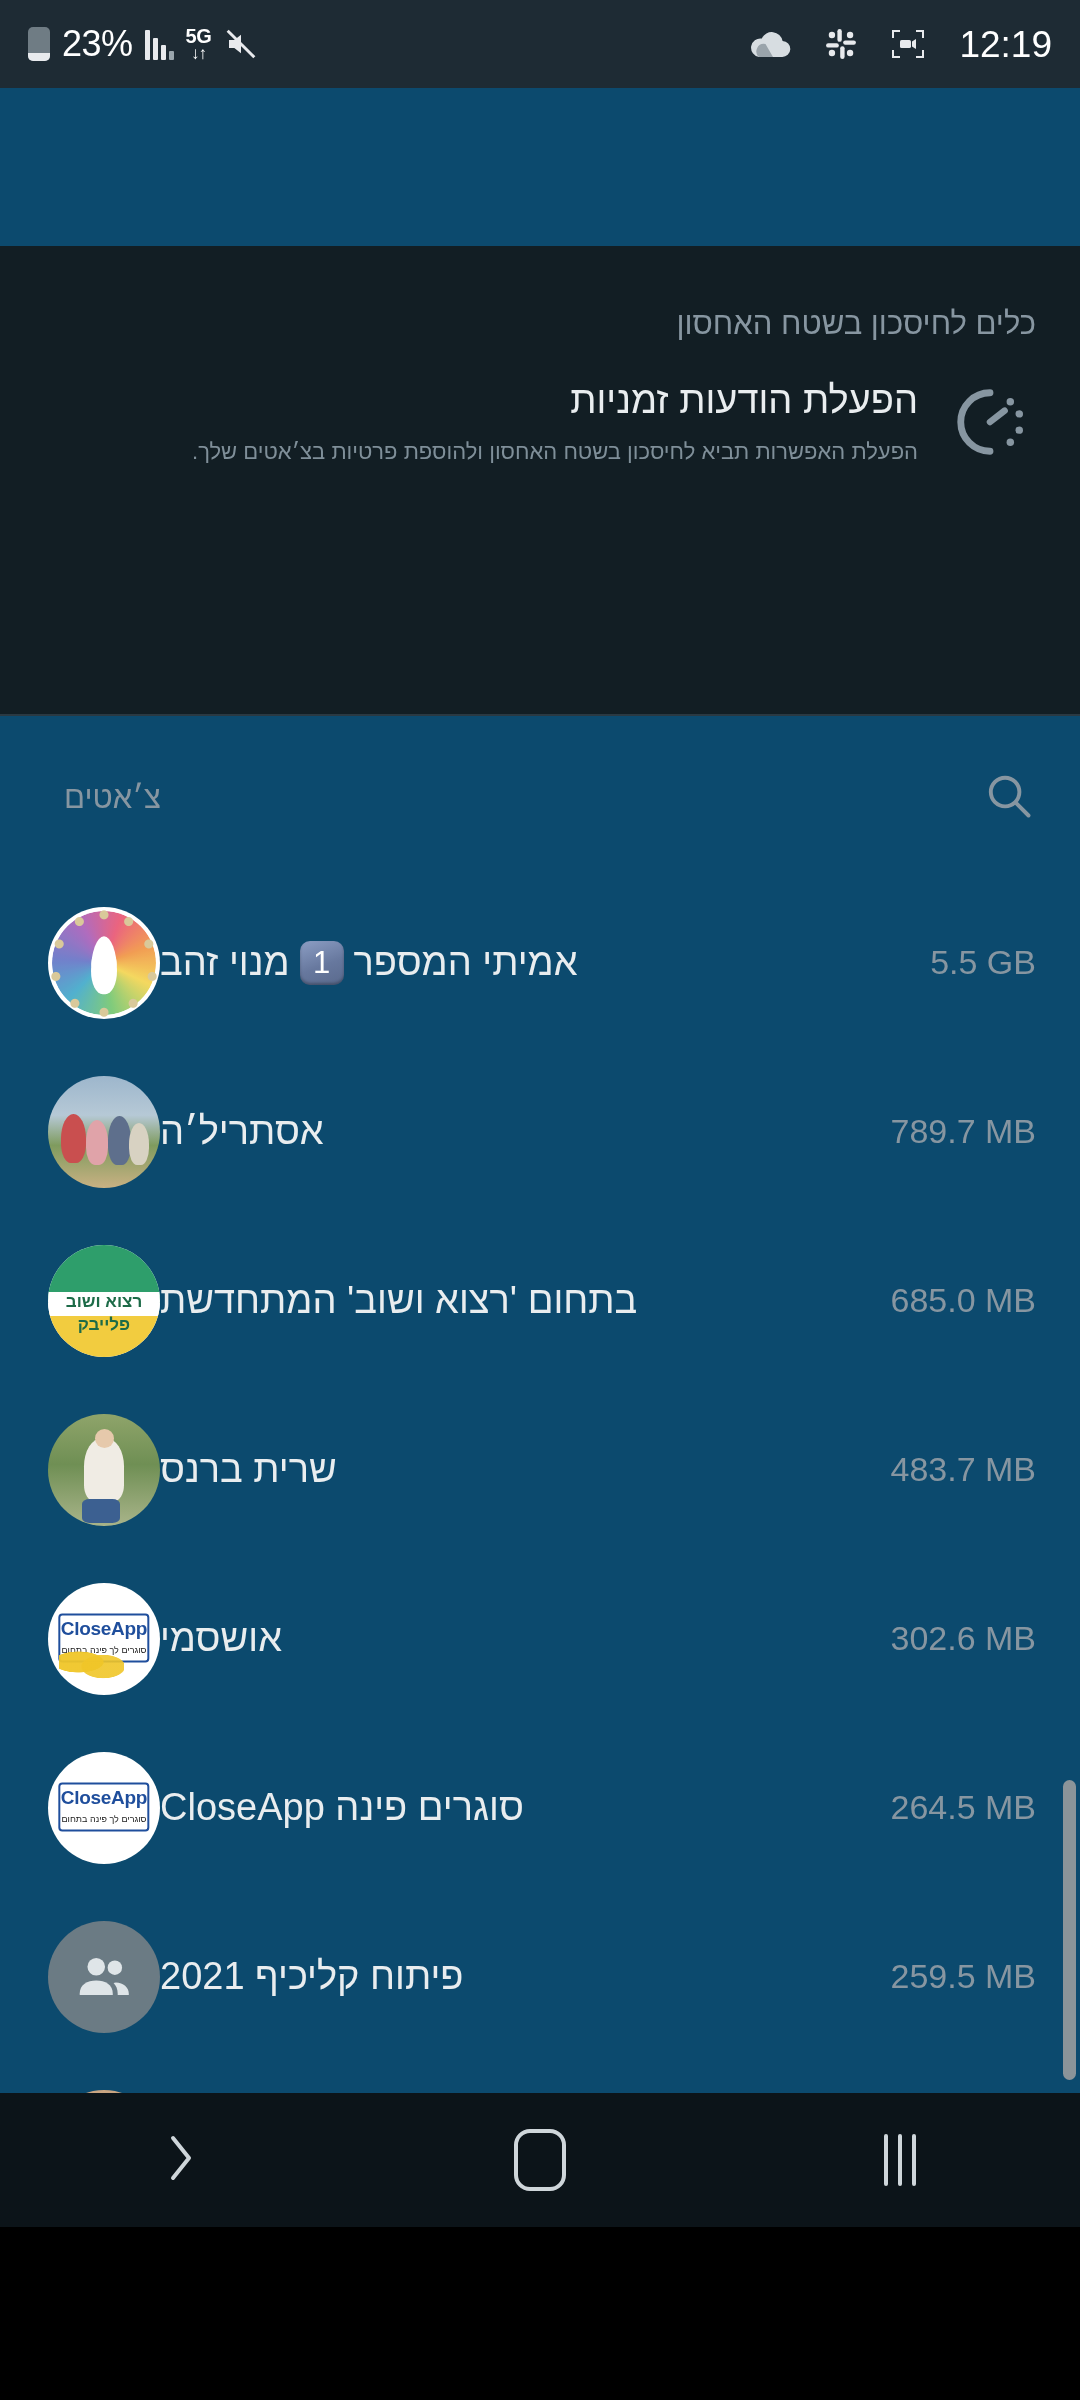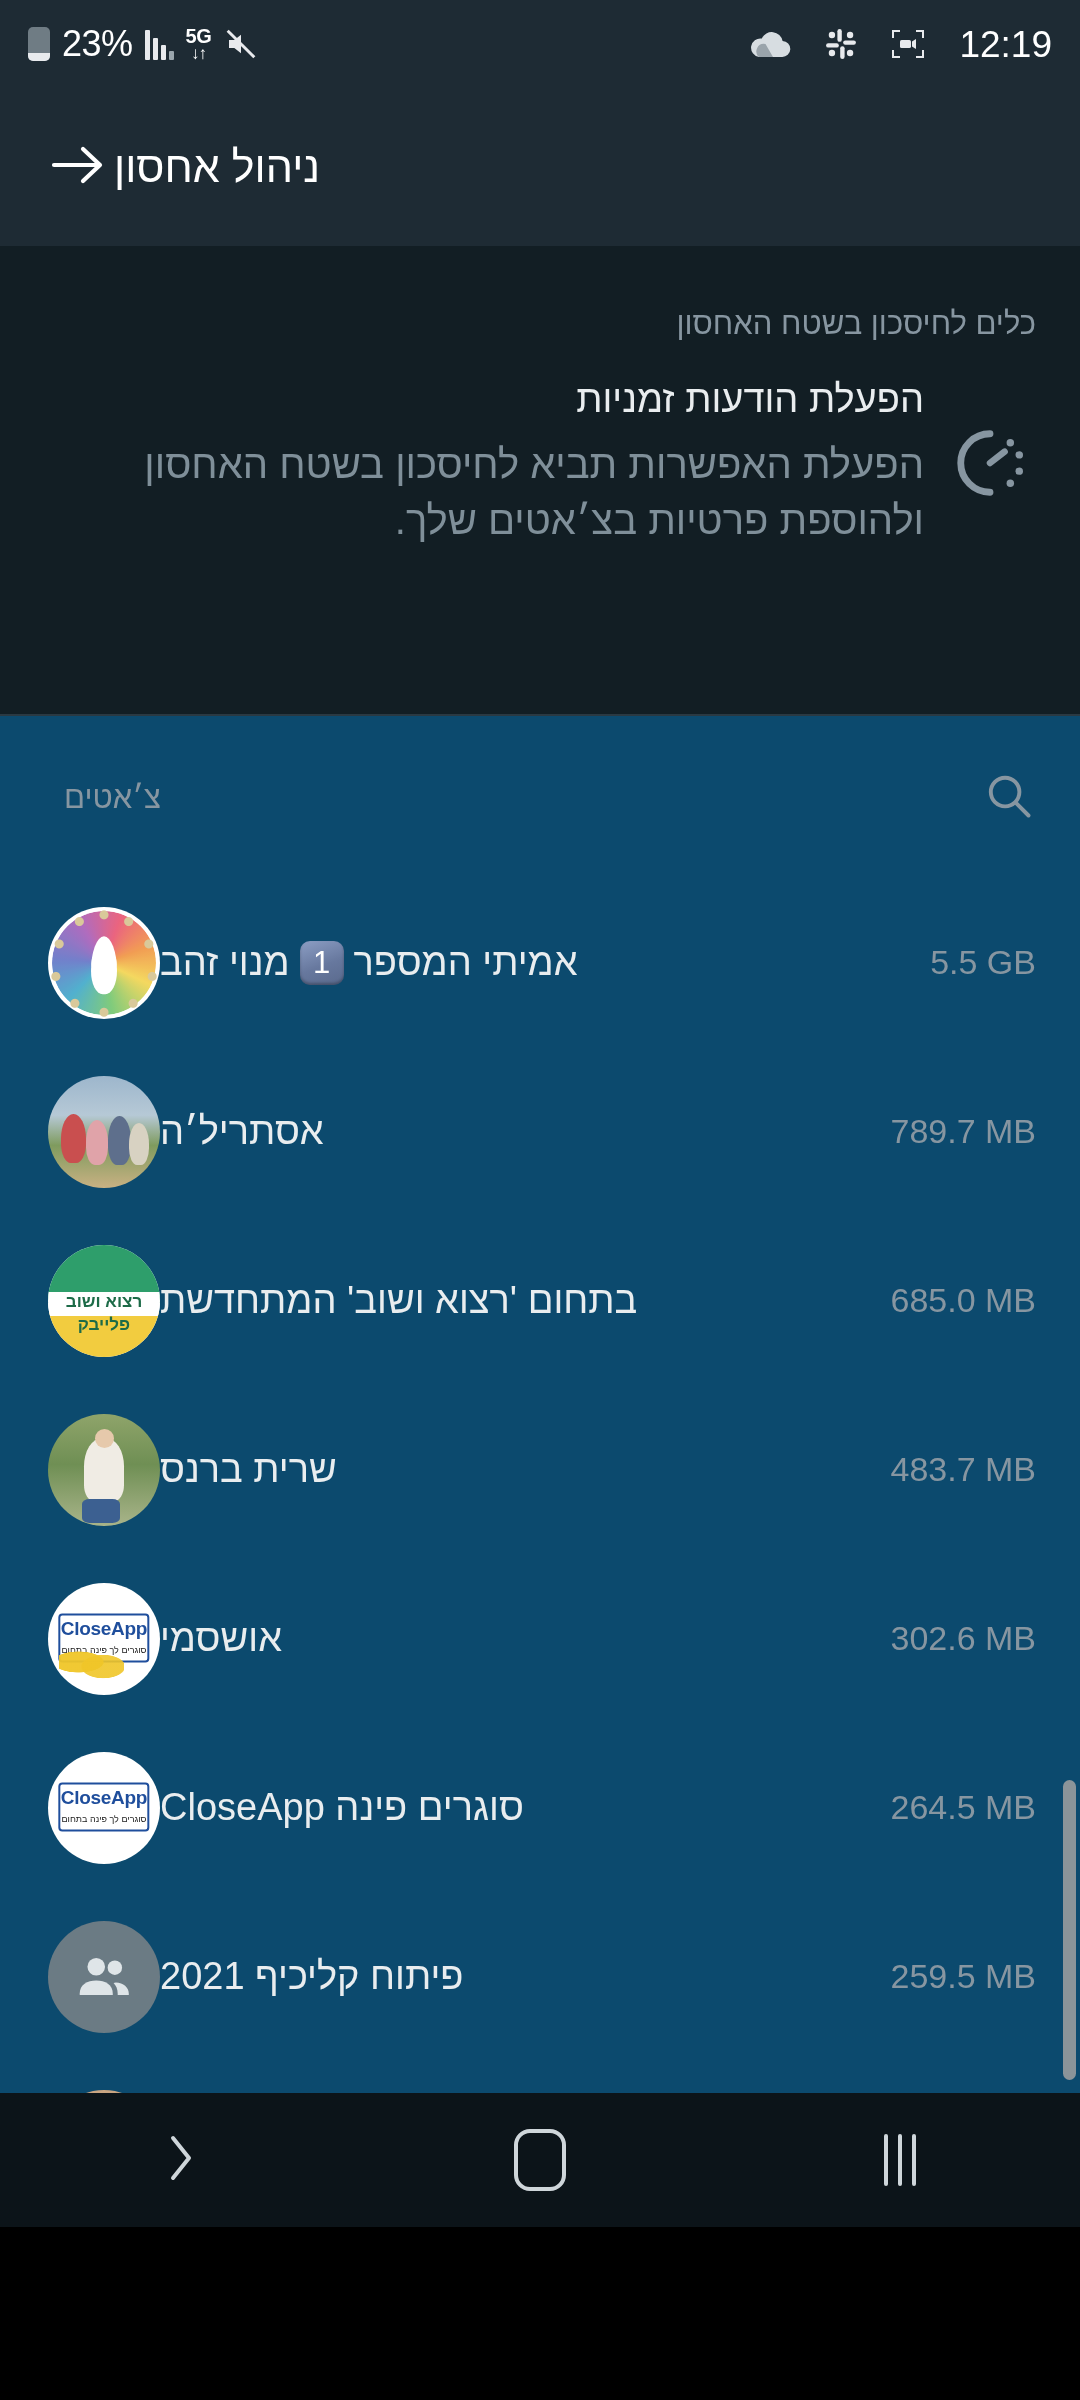--- a/index.html
+++ b/index.html
@@ -149,31 +149,31 @@
     color: #8796a1;
     font-size: 31px;
     text-align: right;
     padding-top: 60px;
   }
   .card-body {
     display: flex;
     flex-direction: row-reverse;
     align-items: center;
     margin-top: 34px;
-    gap: 20px;
+    gap: 26px;
   }
   .card-texts { flex: 1 1 auto; text-align: right; }
   .card-title {
     color: #e9edef;
     font-size: 38px;
     line-height: 1.25;
   }
   .card-sub {
     color: #7f8f99;
-    font-size: 40px;
+    font-size: 22px;
     line-height: 1.42;
     margin-top: 12px;
   }
   .card-icon {
     flex: 0 0 auto;
     width: 92px;
     height: 92px;
     display: flex;
     align-items: center;
     justify-content: center;
@@ -506,30 +506,20 @@
               <path d="M32 21v7h-7"></path>
           </g>
           <rect x="9" y="11" width="11" height="8" rx="1.6" fill="#e8eaed"></rect>
           <path d="M21 12.5 L25 10 v10 l-4-2.5z" fill="#e8eaed"></path>
         </svg>
       </span>
       <span class="clock-txt">12:19</span>
     </div>
   </div>
 
-  <div class="appbar">
-    <div class="back-btn">
-      <span>
-        <svg width="56" height="46" viewBox="0 0 56 46">
-          <path d="M4 23h46M33 7l17 16-17 16" stroke="#ffffff" stroke-width="4.2" fill="none" stroke-linecap="round" stroke-linejoin="round"></path>
-        </svg>
-      </span>
-    </div>
-    <div class="appbar-title">ניהול אחסון</div>
-  </div>
 
   <div class="infocard">
     <div class="card-kicker">כלים לחיסכון בשטח האחסון</div>
     <div class="card-body">
       <div class="card-texts">
         <div class="card-title">הפעלת הודעות זמניות</div>
         <div class="card-sub">הפעלת האפשרות תביא לחיסכון בשטח האחסון ולהוספת פרטיות בצ׳אטים שלך.</div>
       </div>
       <div class="card-icon">
         <svg width="78" height="78" viewBox="0 0 48 48">

